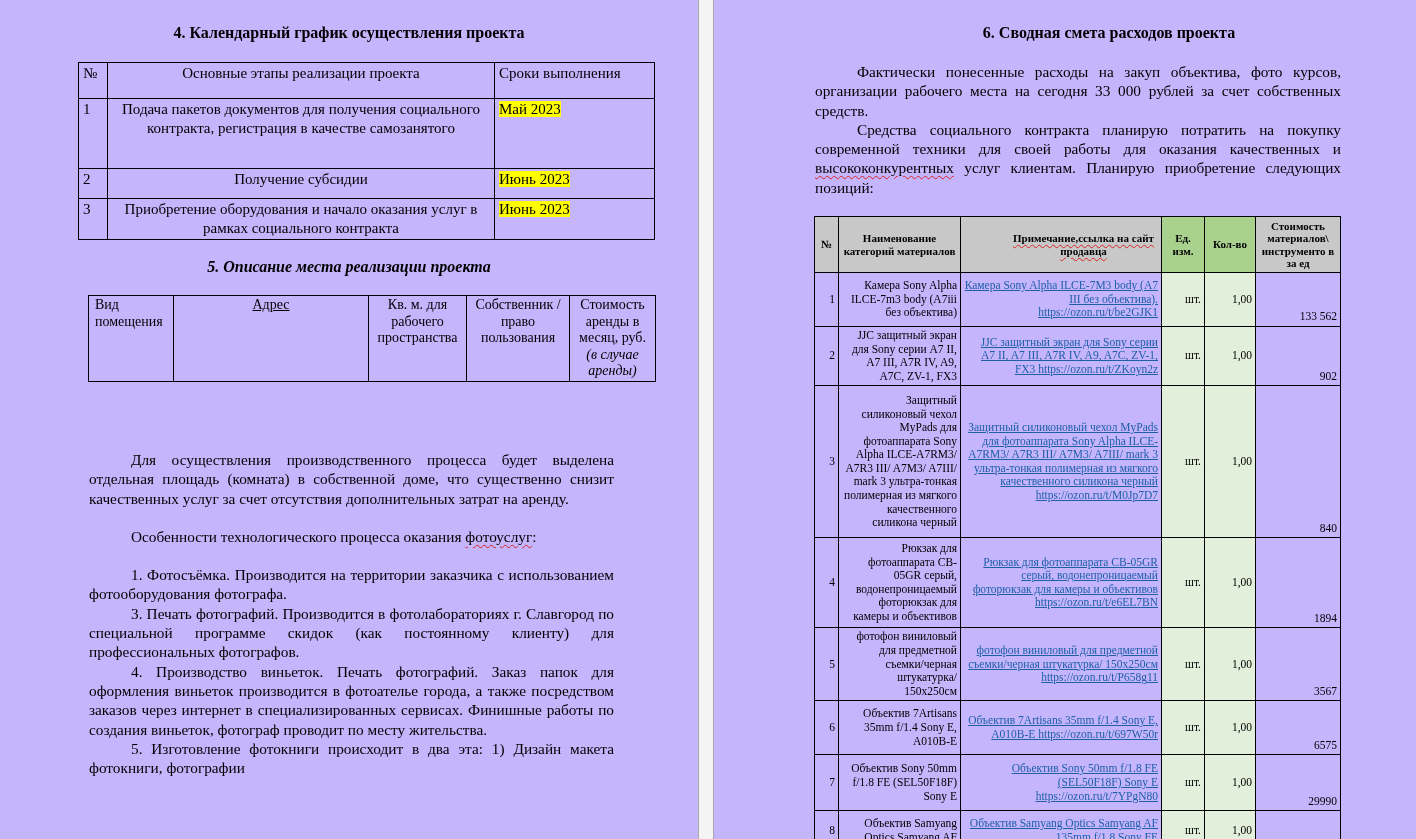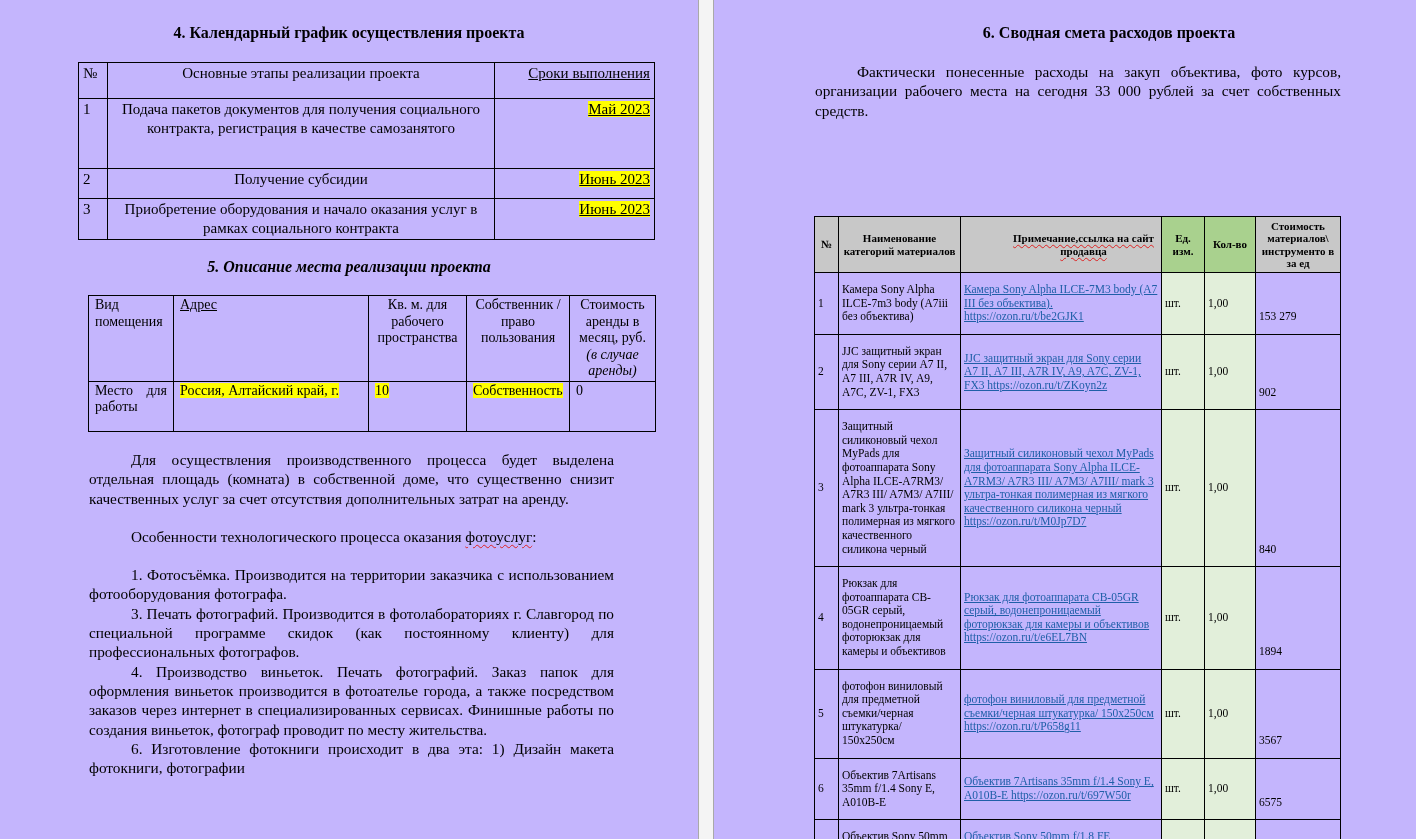--- a/index.html
+++ b/index.html
@@ -17,36 +17,36 @@
   table { border-collapse: collapse; position: absolute; font-size: 15px; line-height: 19px; }
   td, th { border: 1px solid #000; vertical-align: top; }
 
   .hl { background: #ffff00; }
 
   
   #t4 { left: 78px; top: 62px; width: 577px; }
   #t4 td { padding: 1px 4px; }
   #t4 .c-num { width: 29px; }
   #t4 .c-stage { width: 387px; text-align: center; }
-  #t4 .c-date { text-align: right; text-decoration: underline; }
+  #t4 .c-date { text-align: left; }
 
   
   #t5 { left: 88px; top: 295px; width: 568px; font-size: 14px; line-height: 16.5px; }
   #t5 td { padding: 1px 6px; }
 
   .para { position: absolute; font-size: 15.3px; line-height: 19.3px; text-align: justify; }
   .para p { text-indent: 42px; }
   .para p.gap { margin-top: 19px; }
   .spell { text-decoration: underline wavy #d22; text-decoration-thickness: 1px; text-underline-offset: 2px; }
 
   
   #t6 { left: 100px; top: 216px; width: 527px; font-size: 11.5px; line-height: 13.6px; }
   #t6 th { background: #c8c8c8; font-weight: bold; text-align: center; vertical-align: middle; padding: 2px 3px; font-size: 11px; line-height: 12.5px; }
   #t6 th.green { background: #a9d18e; }
-  #t6 td { padding: 10px 3px; text-align: left; vertical-align: middle; }
+  #t6 td { padding: 2px 3px; text-align: right; vertical-align: middle; }
   #t6 td.g { background: #e2efda; }
   #t6 td.price { vertical-align: bottom; }
   #t6 a { color: #1f5fa8; text-decoration: underline; }
 </style>
 </head>
 <body>
 
 <div class="page" id="page-left">
   <h2 style="left:0; width:698px; top:24px;">4. Календарный график осуществления проекта</h2>
 
@@ -74,76 +74,70 @@
     </tr>
   </tbody>
     </table>
 
   <h2 style="left:0; width:698px; top:258px;font-style:italic;">5. Описание места реализации проекта</h2>
 
   <table id="t5">
     <tbody>
         <tr style="height:83px;margin-top:12px;">
       <td style="width:85px;">Вид помещения</td>
-      <td style="width:195px; text-align:left;text-decoration:underline;">Адрес</td>
+      <td style="width:195px; text-align:center;text-decoration:underline;">Адрес</td>
       <td style="width:98px; text-align:center;">Кв. м. для рабочего пространства</td>
       <td style="width:103px; text-align:center;">Собственник / право пользования</td>
       <td style="text-align:center;">
         <span>Стоимость аренды в месяц, руб.</span><br>
         <i>(в случае аренды)</i>
       </td>
-    </tr>
-    <tr style="height:50px;">
-      <td style="text-align:justify;">Место для работы</td>
-      <td><span class="hl">Россия, Алтайский край, г.</span></td>
-      <td><span class="hl">10</span></td>
-      <td><span class="hl">Собственность</span></td>
-      <td>0</td>
     </tr>
   </tbody>
     </table>
 
   <div class="para" style="left:89px; top:450px; width:525px;">
     <p>Для осуществления производственного процесса будет выделена отдельная площадь (комната) в собственной доме, что существенно снизит качественных услуг за счет отсутствия дополнительных затрат на аренду.</p>
     <p class="gap"><span>Особенности технологического процесса оказания </span><span class="spell">фотоуслуг</span><span>:</span></p>
     <p class="gap">1. Фотосъёмка. Производится на территории заказчика с использованием фотооборудования фотографа.</p>
     <p>3. Печать фотографий. Производится в фотолабораториях г. Славгород по специальной программе скидок (как постоянному клиенту) для профессиональных фотографов.</p>
     <p>4. Производство виньеток. Печать фотографий. Заказ папок для оформления виньеток производится в фотоателье города, а также посредством заказов через интернет в специализированных сервисах. Финишные работы по создания виньеток, фотограф проводит по месту жительства.</p>
-    <p>6. Изготовление фотокниги происходит в два эта: 1) Дизайн макета фотокниги, фотографии</p>
+    <p>5. Изготовление фотокниги происходит в два эта: 1) Дизайн макета фотокниги, фотографии</p>
   </div>
 </div>
 
 <div class="gutter"></div>
 
 <div class="page" id="page-right">
   <h2 style="left:0; width:790px; top:24px;">6. Сводная смета расходов проекта</h2>
 
   <div class="para" style="left:101px; top:62px; width:526px;">
     <p>Фактически понесенные расходы на закуп объектива, фото курсов, организации рабочего места на сегодня 33 000 рублей за счет собственных средств.</p>
+    <p><span>Средства социального контракта планирую потратить на покупку современной техники для своей работы для оказания качественных и </span><span class="spell">высококонкурентных</span><span> услуг клиентам. Планирую приобретение следующих позиций:</span></p>
   </div>
 
   <table id="t6">
     <tbody>
         <tr style="height:56px;">
       <th style="width:24px;">№</th>
       <th style="width:122px;">Наименование категорий материалов</th>
       <th style="width:201px;padding-left:48px;"><span class="spell">Примечание,ссылка на сайт продавца</span></th>
       <th class="green" style="width:43px;">Ед. изм.</th>
       <th class="green" style="width:51px;">Кол-во</th>
       <th>Стоимость материалов\ инструменто в за ед</th>
     </tr>
     </tbody>
       <tbody id="budget-body">
         <tr style="height: 54px;">
           <td>1</td>
           <td>Камера Sony Alpha ILCE-7m3 body (A7iii без объектива)</td>
           <td><a>Камера Sony Alpha ILCE-7M3 body (A7 III без объектива). https://ozon.ru/t/be2GJK1</a></td>
           <td class="g">шт.</td>
           <td class="g">1,00</td>
-          <td class="price">153 279</td>
+          <td class="price">133 562</td>
         </tr>
         <tr style="height: 58px;">
           <td>2</td>
           <td>JJC защитный экран для Sony серии A7 II, A7 III, A7R IV, A9, A7C, ZV-1, FX3</td>
           <td><a>JJC защитный экран для Sony серии A7 II, A7 III, A7R IV, A9,  A7C, ZV-1, FX3 https://ozon.ru/t/ZKoyn2z</a></td>
           <td class="g">шт.</td>
           <td class="g">1,00</td>
           <td class="price">902</td>
         </tr>
         <tr style="height: 152px;">

